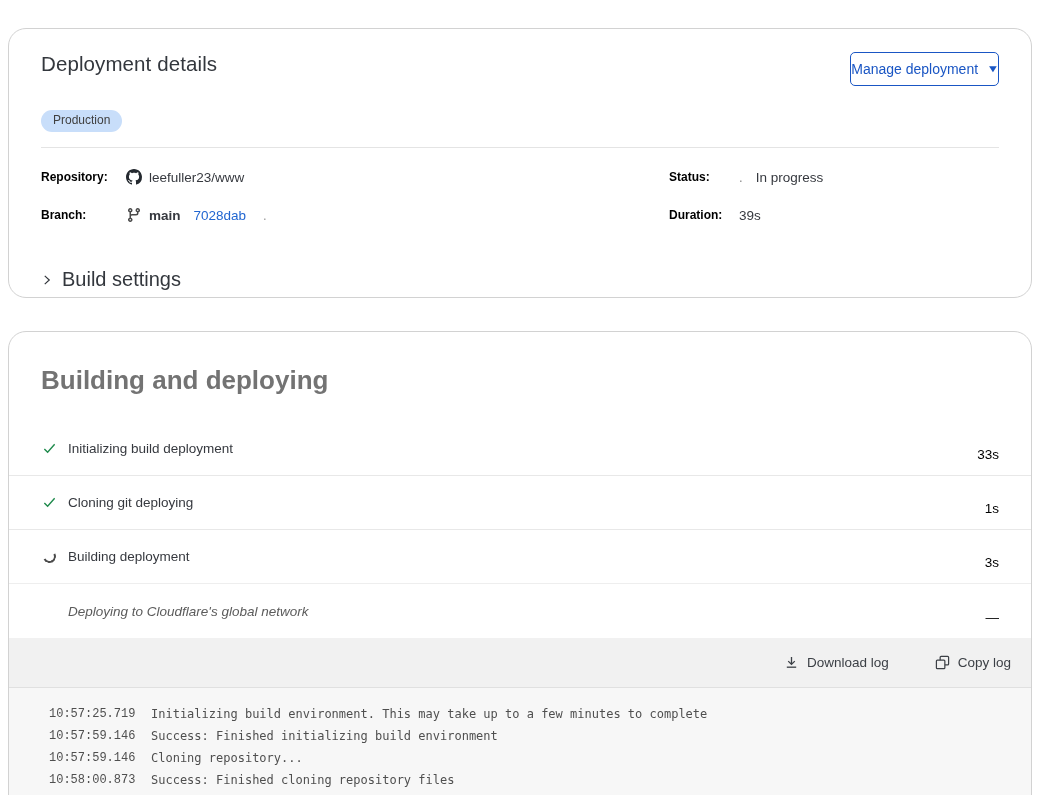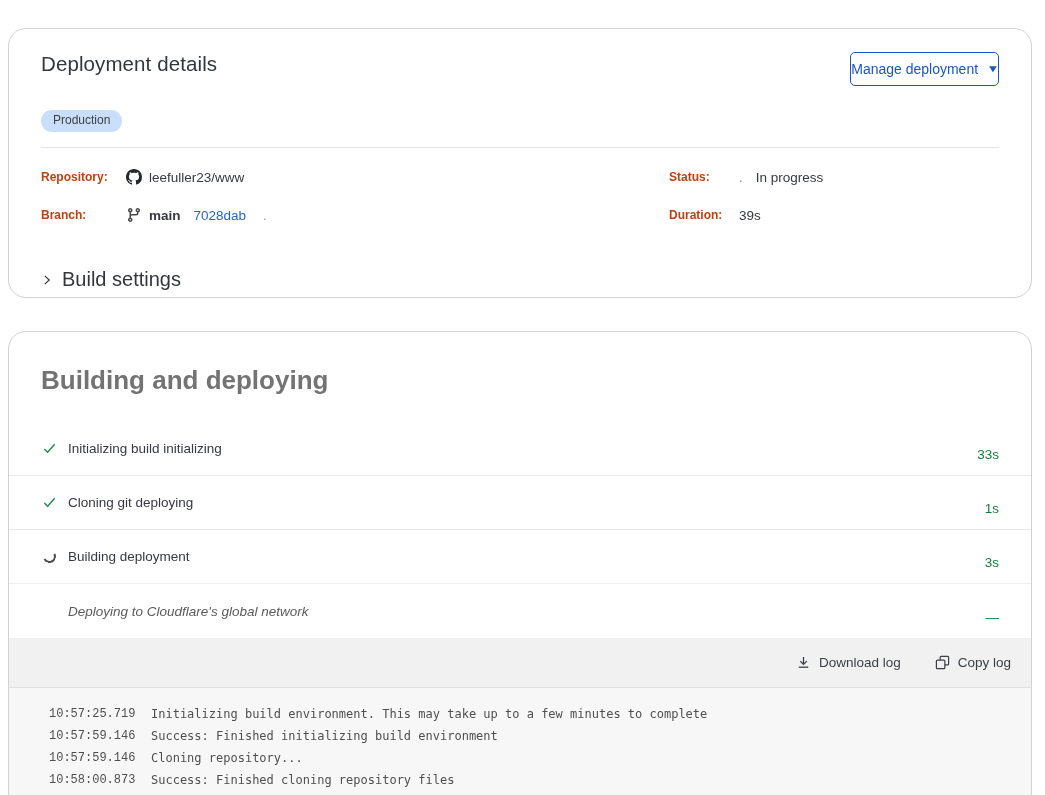--- a/index.html
+++ b/index.html
@@ -18,21 +18,21 @@
   .manage-btn { display: inline-flex; align-items: center; gap: 10px; background: #fff;
     border: 1px solid #1a56c4; border-radius: 5px; color: #1a56c4; font-size: 14px;
     padding: 8px 0; cursor: pointer; font-family: inherit; }
   .caret-down { font-size: 10px; line-height: 1; transform: scaleX(1.3); }
   .env-badge { display: inline-block; margin-top: 24px; background: #c8defa; color: #404040;
     font-size: 12px; padding: 3px 12px 5px; border-radius: 11px; }
   .divider { border: none; border-top: 1px solid #e4e4e4; margin-top: 15px; }
 
   .fields { display: grid; grid-template-columns: 628px 1fr; margin-top: 18px; }
   .field-row { display: flex; align-items: center; height: 22px; margin-bottom: 16px; }
-  .field-label { font-size: 12px; font-weight: 700; color: #c2410c; width: 85px; flex: none; }
+  .field-label { font-size: 12px; font-weight: 700; color: #000000; width: 85px; flex: none; }
   .field-label.narrow { width: 70px; }
   .field-value { font-size: 13.5px; color: #36393f; display: inline-flex; align-items: center; gap: 7px; }
   .gh-icon, .br-icon { width: 16px; height: 16px; display: inline-block; }
   .branch-name { font-weight: 700; }
   .commit-link { color: #2166d1; text-decoration: none; margin-left: 6px; }
   .sep-dot { color: #9a9a9a; font-size: 13px; margin-left: 10px; }
   .status-dot { color: #8a8a8a; font-size: 13px; margin-right: 6px; }
 
   .build-settings { display: inline-flex; align-items: center; gap: 9px; margin-top: 26px;
     cursor: pointer; background: none; border: none; font-family: inherit; }
@@ -44,26 +44,26 @@
   h2.section-title { font-size: 26px; font-weight: 700; color: #737373; }
   .steps { margin-top: 26px; }
   .step-row { display: flex; align-items: center; height: 54px; padding: 0 32px;
     border-bottom: 1px solid #e8e8e8; cursor: pointer; }
   .step-row:nth-child(3) { border-bottom: 1px solid #eee; }
   .step-row.pending { border-bottom: none; }
   .step-icon { width: 16px; height: 16px; flex: none; margin-right: 11px; display: inline-flex;
     align-items: center; justify-content: center; }
   .step-label { font-size: 13.5px; color: #36393f; }
   .step-row.pending .step-label { font-style: italic; color: #5b5b5b; margin-left: 27px; }
-  .step-duration { margin-left: auto; font-size: 13.5px; color: #15803d; margin-top: 12px; }
+  .step-duration { margin-left: auto; font-size: 13.5px; color: #000000; margin-top: 12px; }
   .spinner { width: 13px; height: 13px; border-radius: 50%; border: 2px solid #4c4c4c;
     border-top-color: transparent; border-left-color: transparent; transform: rotate(18deg); }
 
   .log-toolbar { height: 50px; background: #f1f1f1; border-bottom: 1px solid #e0e0e0;
-    display: flex; align-items: center; justify-content: flex-end; padding-right: 20px; gap: 34px; }
+    display: flex; align-items: center; justify-content: flex-end; padding-right: 20px; gap: 46px; }
   .log-btn { display: inline-flex; align-items: center; gap: 8px; background: none; border: none;
     font-family: inherit; font-size: 13.5px; color: #3c4046; cursor: pointer; }
   .log-btn svg { display: block; }
 
   .log-area { background: #f7f7f7; padding: 15px 20px 0 40px; height: 140px;
     font-family: "DejaVu Sans Mono", monospace; font-size: 12px; color: #4f4f4f; }
   .log-line { display: flex; height: 22px; align-items: center; white-space: pre; }
   .log-time { flex: none; width: 102px; font-family: Liberation Mono, monospace; }
 </style>
 </head>
@@ -141,21 +141,21 @@
     <h2 class="section-title">Building and deploying</h2>
   </div>
 
   <div class="steps">
     <div class="step-row">
       <span class="step-icon">
         <svg viewBox="0 0 16 16" width="15" height="15" fill="none" stroke="#1f8a4c" stroke-width="1.5">
             <path d="M2.5 8.5 L6 12 L13.5 3.5"></path>
           </svg>
       </span>
-      <span class="step-label">Initializing build initializing</span>
+      <span class="step-label">Initializing build deployment</span>
       <span class="step-duration">33s</span>
     </div>
     <div class="step-row">
       <span class="step-icon">
         <svg viewBox="0 0 16 16" width="15" height="15" fill="none" stroke="#1f8a4c" stroke-width="1.5">
             <path d="M2.5 8.5 L6 12 L13.5 3.5"></path>
           </svg>
       </span>
       <span class="step-label">Cloning git deploying</span>
       <span class="step-duration">1s</span>

